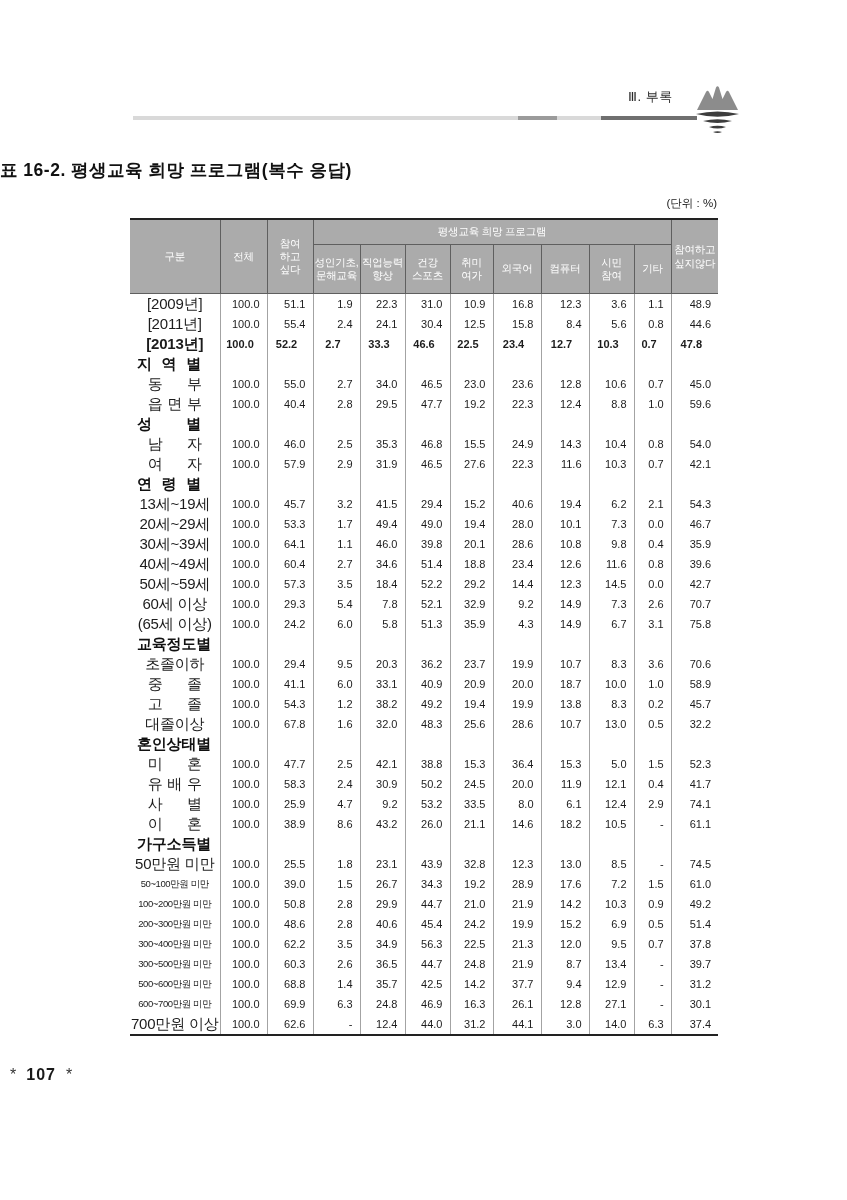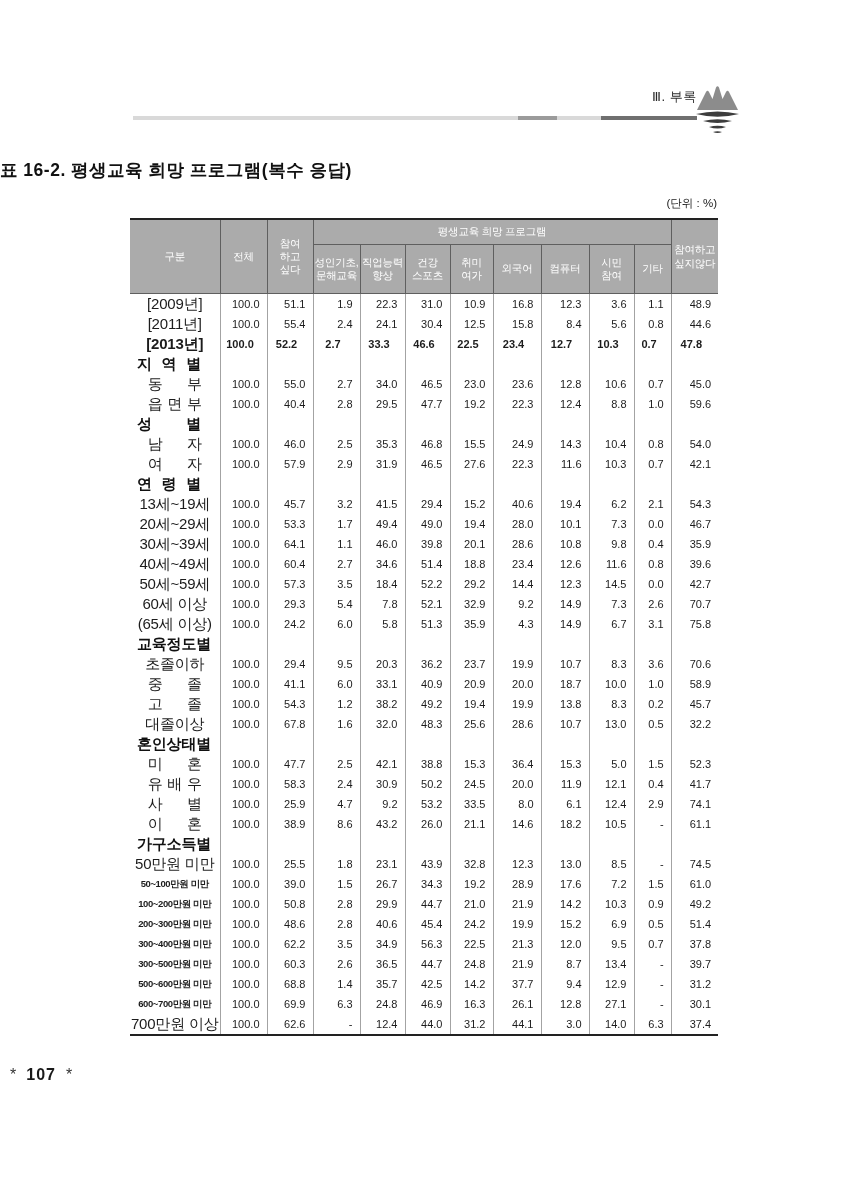--- a/index.html
+++ b/index.html
@@ -1,20 +1,20 @@
 <!DOCTYPE html>
 <html style="--header_bg: #ababab; --header_text: #ffffff; --border_dark: #222222; --border_mid: #5f5f5f; --border_light: #a3a3a3; --rule_light: #d9d9d9; --rule_mid: #9b9b9b; --rule_dark: #6f6f6f; --logo_gray: #8c8c8c; --logo_dark: #3d3d3d; --text: #1c1c1c;"><head>
 <meta charset="utf-8">
 <style>
   html,body{margin:0;padding:0;background:#e9e9e9;}
   .page{position:relative;width:847px;height:1200px;background:#fff;margin:0 auto;
         font-family:"Liberation Sans","DejaVu Sans",sans-serif;color:var(--text,#1c1c1c);overflow:hidden;}
 
   
-  .section-label{position:absolute;top:88px;left:652px;font-size:13px;letter-spacing:0.5px;color:#2a2a2a;}
+  .section-label{position:absolute;top:88px;left:628px;font-size:13px;letter-spacing:0.5px;color:#2a2a2a;}
   .logo{position:absolute;top:84px;left:694px;width:47px;height:51px;}
   .rule{position:absolute;top:116px;left:133px;width:564px;height:4px;background:var(--rule_light,#d9d9d9);}
   .rule .seg-mid{position:absolute;top:0;left:385px;width:39px;height:4px;background:var(--rule_mid,#9b9b9b);}
   .rule .seg-dark{position:absolute;top:0;left:468px;width:96px;height:4px;background:var(--rule_dark,#6f6f6f);}
 
   
   .page-title{position:absolute;top:158px;left:0;right:0;
               font-size:17.5px;font-weight:bold;letter-spacing:0.5px;color:#111;}
   .unit-note{position:absolute;top:196px;right:130px;font-size:11.5px;color:#222;}
 
@@ -30,21 +30,21 @@
   thead{border-bottom:1.5px solid var(--border_dark,#222);}
   thead th:first-child{border-left:none;}
   thead th:last-child{border-right:none;}
   thead th.top-edge{border-top:none;}
 
   tbody td{height:20px;line-height:20px;border-left:1px solid var(--border_light,#a3a3a3);
            font-size:11px;padding:0;overflow:visible;}
   tbody td:first-child{border-left:none;}
   .num{text-align:right;padding-right:7px;}
   .lbl{text-align:center;font-size:15px;letter-spacing:-0.2px;white-space:nowrap;}
-  .lbl.small{font-size:9.5px;letter-spacing:-0.4px;font-weight:bold;}
+  .lbl.small{font-size:9.5px;letter-spacing:-0.4px;}
   .just .jspan{display:inline-block;width:54px;text-align:justify;text-align-last:justify;}
   .sec{text-align:left;padding-left:7px;}
   .sec .jspan{display:inline-block;width:64px;text-align:justify;text-align-last:justify;font-weight:bold;color:#111;}
   tr.bold td{font-weight:bold;text-align:center;}
 
   
   .page-number{position:absolute;top:1066px;left:0;right:0;text-align:left;font-size:15px;color:#1a1a1a;}
   .page-number .star{font-size:16px;color:#333;padding:0 10px;}
   .page-number .no{font-weight:bold;letter-spacing:1px;font-size:16px;}
 </style>

